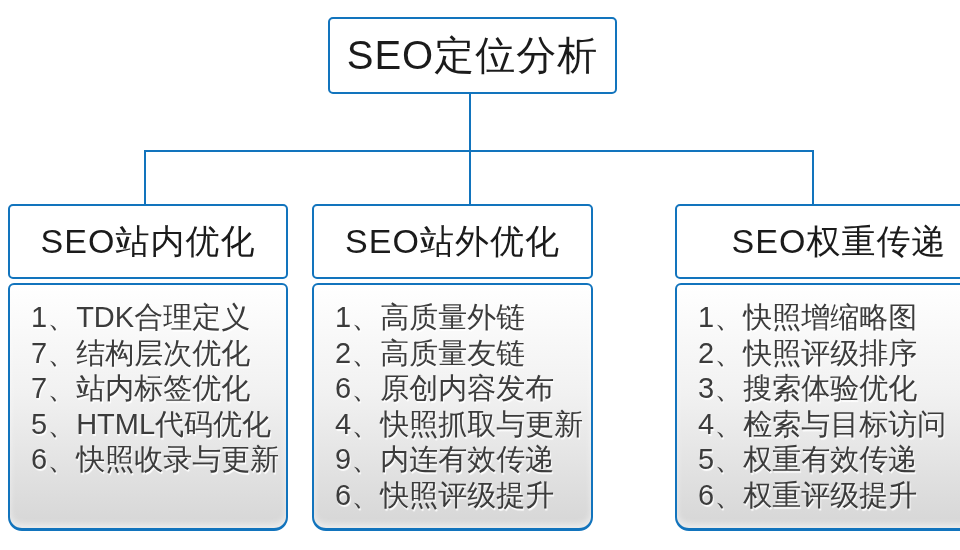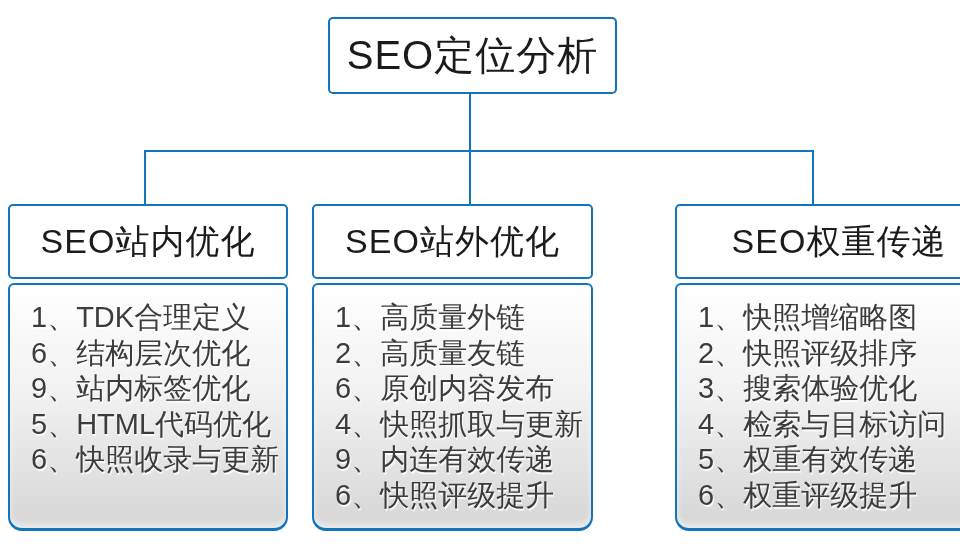--- a/index.html
+++ b/index.html
@@ -47,22 +47,22 @@
   <div class="node header-node col1">
     <span>SEO站内优化</span>
   </div>
 
   <div class="node root-node">
     <span>SEO定位分析</span>
   </div>
   <div class="list-box col1">
     <ul>
       <li>1、TDK合理定义</li>
-      <li>6、结构层次优化</li>
-      <li>9、站内标签优化</li>
+      <li>7、结构层次优化</li>
+      <li>7、站内标签优化</li>
       <li>5、HTML代码优化</li>
       <li>6、快照收录与更新</li>
     </ul>
   </div>
 
   <div class="node header-node col2">
     <span>SEO站外优化</span>
   </div>
   <div class="list-box col2">
     <ul>

